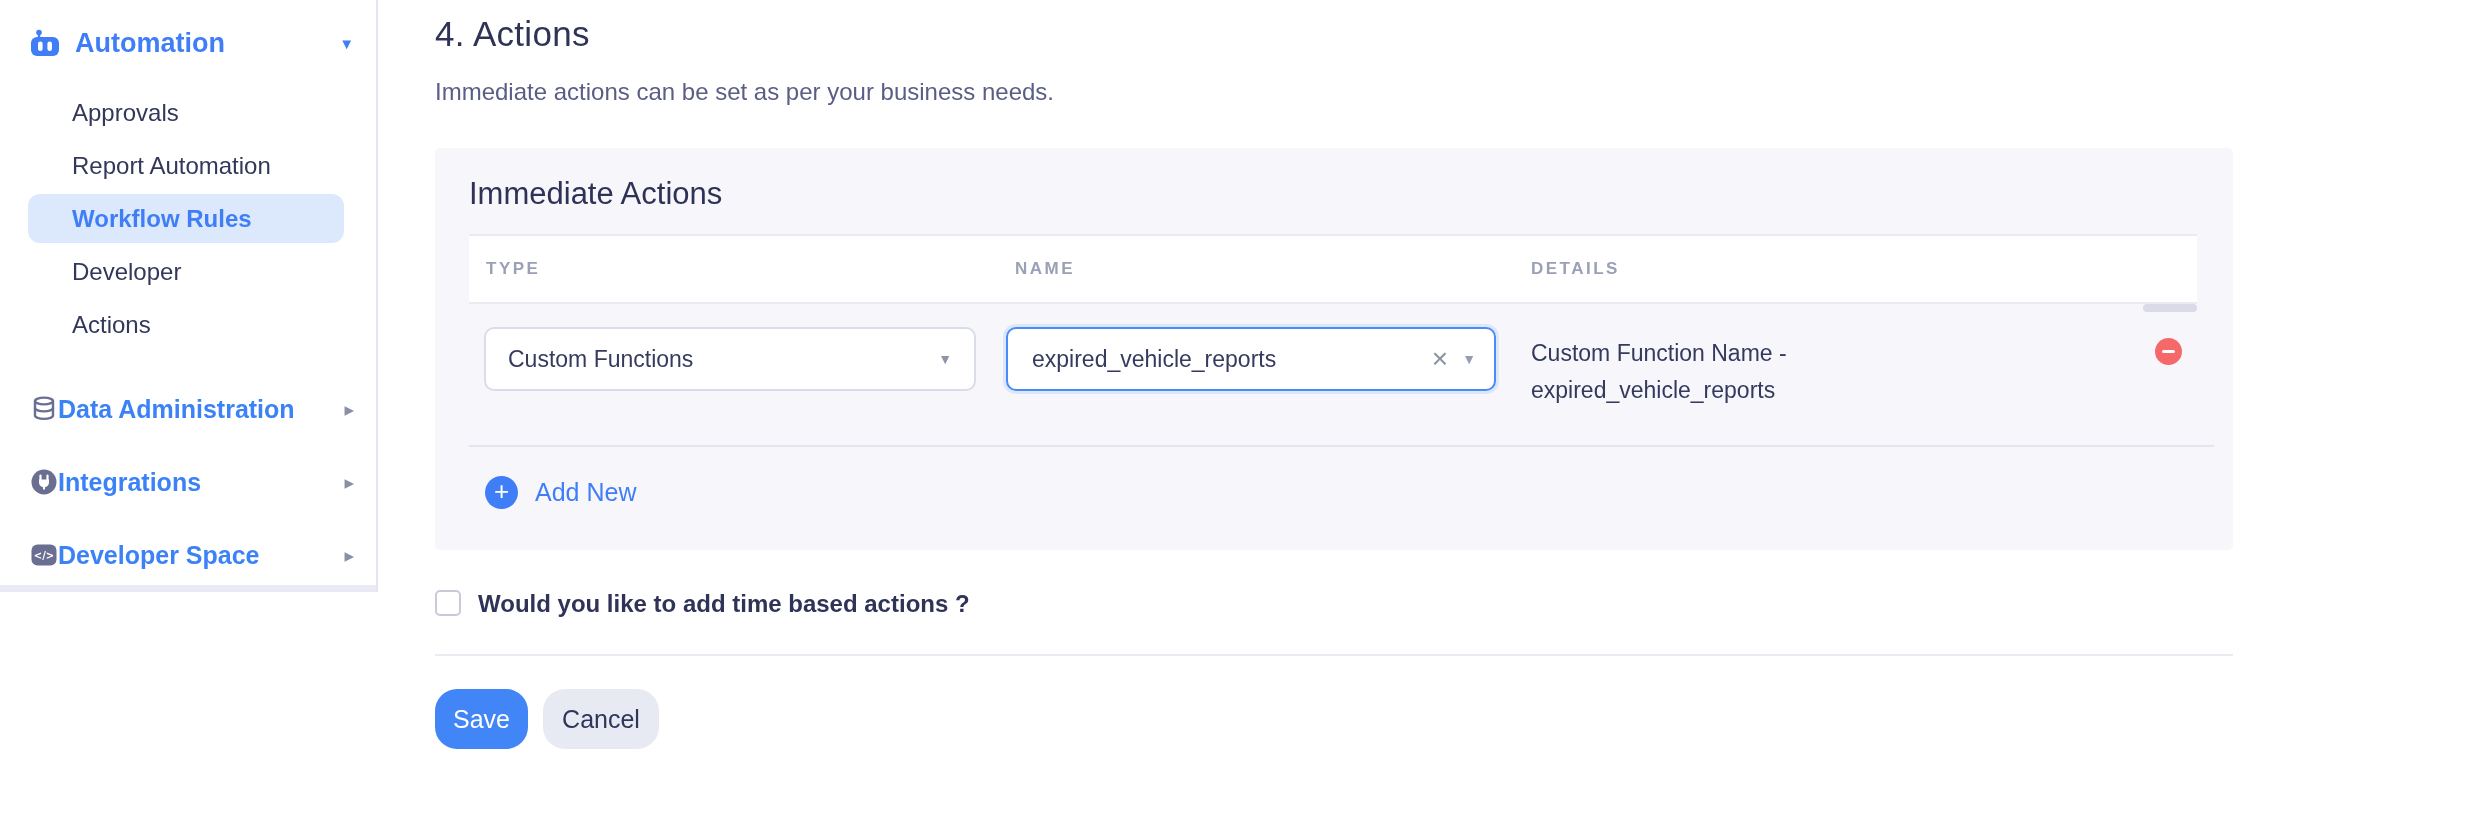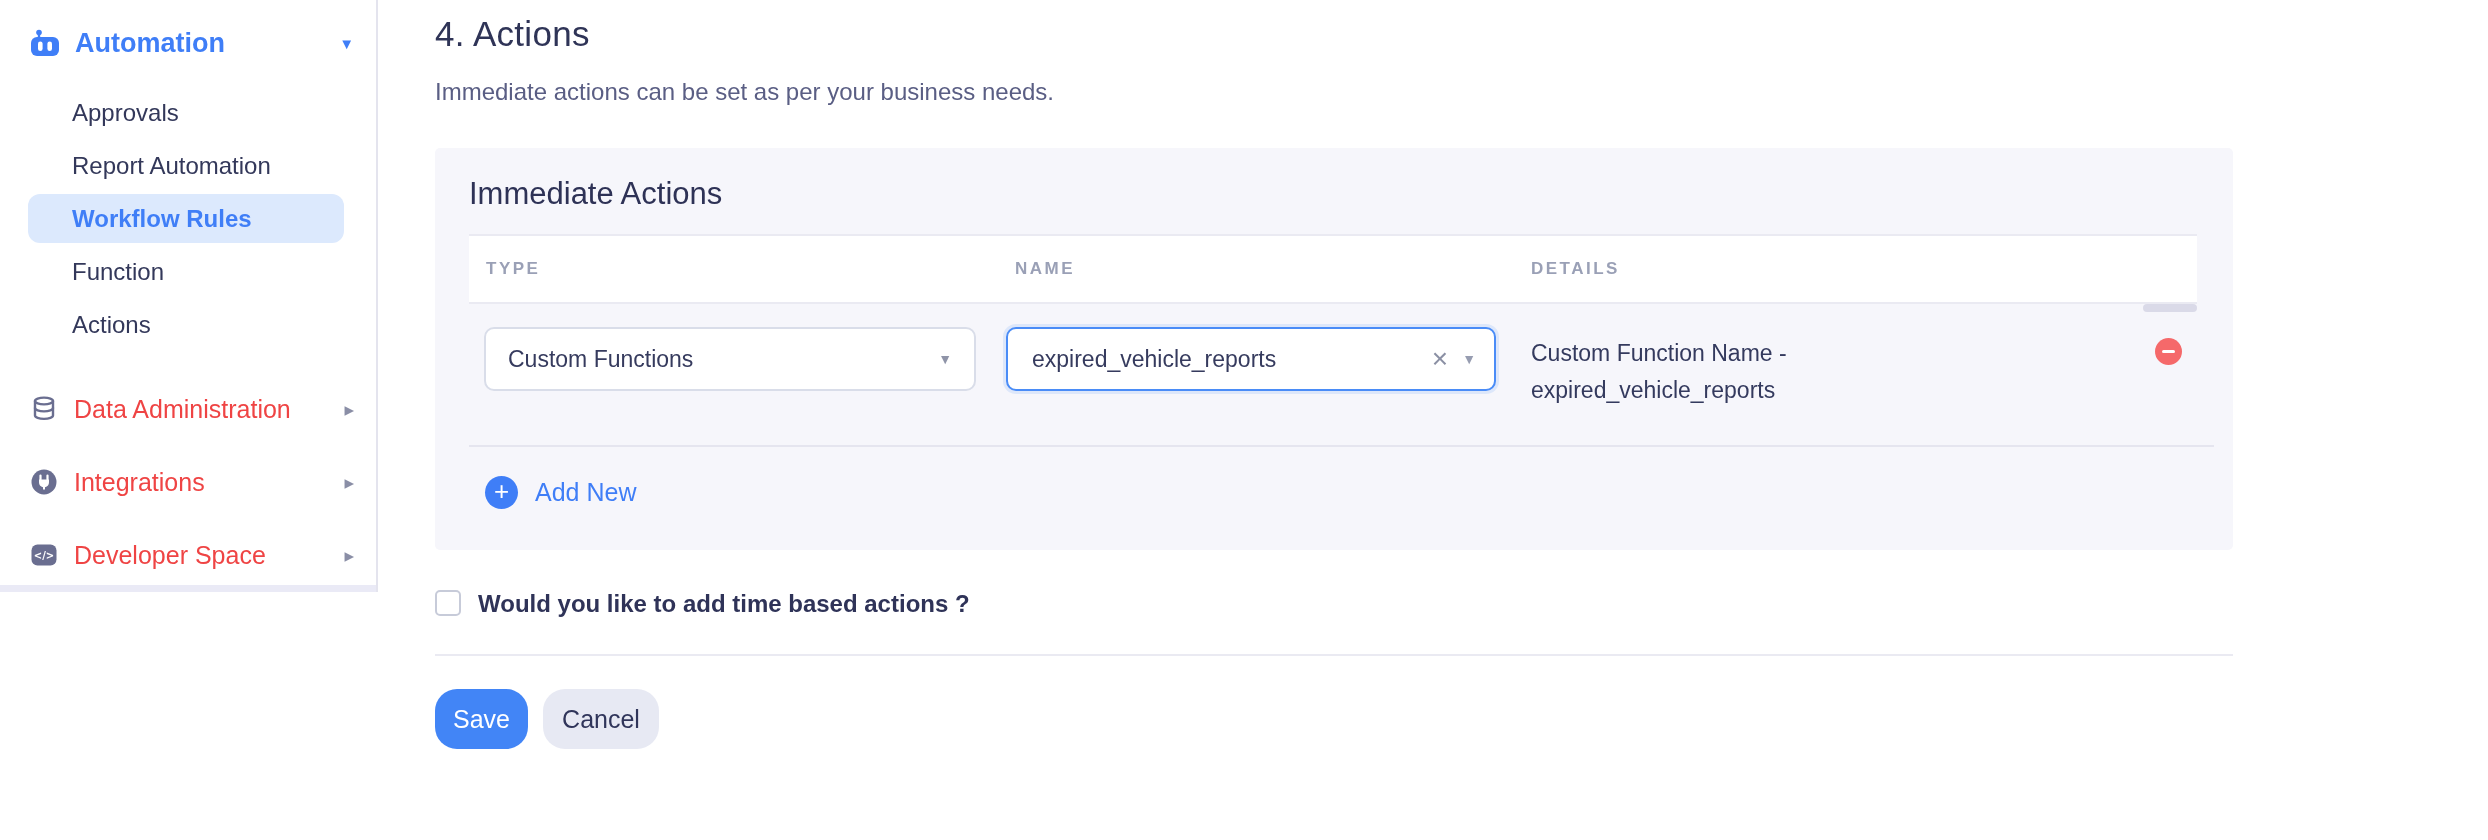--- a/index.html
+++ b/index.html
@@ -17,21 +17,21 @@
   .sb-header .sb-label { margin-left:15px; font-size:27px; font-weight:bold; color:#3F7EF7; }
   .sb-header .sb-caret { margin-left:auto; font-size:15px; color:#3F7EF7; }
   .sb-items { margin-top:22px; }
   .sb-item { height:53px; display:flex; align-items:center; padding-left:72px;
              font-size:24px; color:#33385A; cursor:pointer; }
   .sb-item.active { margin:2px 32px 2px 28px; padding-left:44px; height:49px;
              background:#DCE9FD; border-radius:12px; color:#3F7EF7; font-weight:bold; }
   .sb-sections { margin-top:30px; }
   .sb-section { height:56px; display:flex; align-items:center; padding:0 22px 0 30px;
              margin-top:17px; cursor:pointer; }
-  .sb-section .sec-label { margin-left:16px; font-size:25px; font-weight:400; color:#ef4444; }
+  .sb-section .sec-label { margin-left:0; font-size:25px; font-weight:700; color:#3b82f6; }
   .sb-section .sec-chev { margin-left:auto; font-size:19px; color:#8A8EA6; }
   .sb-scrollbar { position:absolute; left:0; bottom:0; width:100%; height:7px; background:#EAEAF6; }
 
   
   .main { flex:1; box-sizing:border-box; padding:14px 0 0 57px; }
   .step-title { font-size:35px; font-weight:500; color:#2F3457; letter-spacing:0.3px; }
   .step-sub { margin-top:24px; font-size:24px; color:#5A5E84; }
 
   .panel { margin-top:42px; width:1798px; height:402px; box-sizing:border-box;
            background:#F6F6FB; border-radius:5px; padding:28px 0 0 34px; }
@@ -112,21 +112,21 @@
       <div class="sb-item">
           <span>Approvals</span>
         </div>
       <div class="sb-item">
           <span>Report Automation</span>
         </div>
       <div class="sb-item active">
           <span>Workflow Rules</span>
         </div>
       <div class="sb-item">
-          <span>Function</span>
+          <span>Developer</span>
         </div>
       <div class="sb-item">
           <span>Actions</span>
         </div>
     </div>
 
     <div class="sb-sections">
       <div class="sb-section">
         <span style="display:flex;">
           <svg viewBox="0 0 28 28" width="28" height="28" fill="none" stroke="#6A6E90" stroke-width="2.4" stroke-linecap="round">

